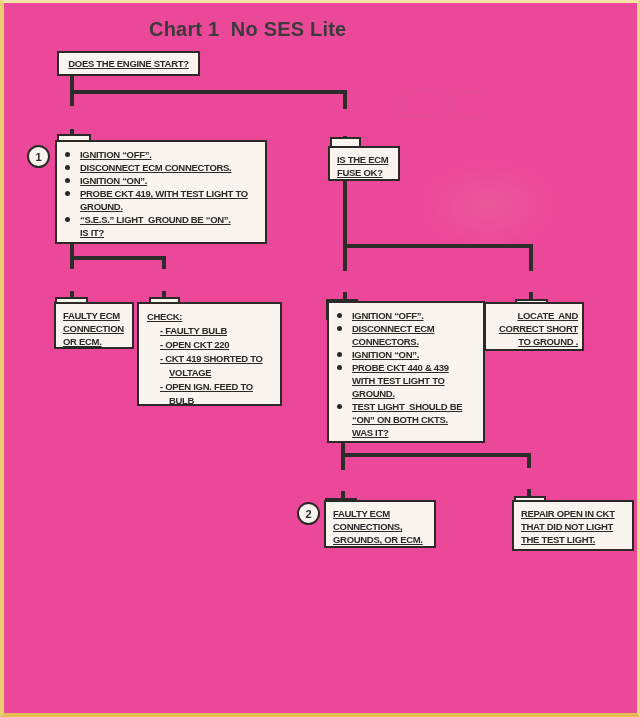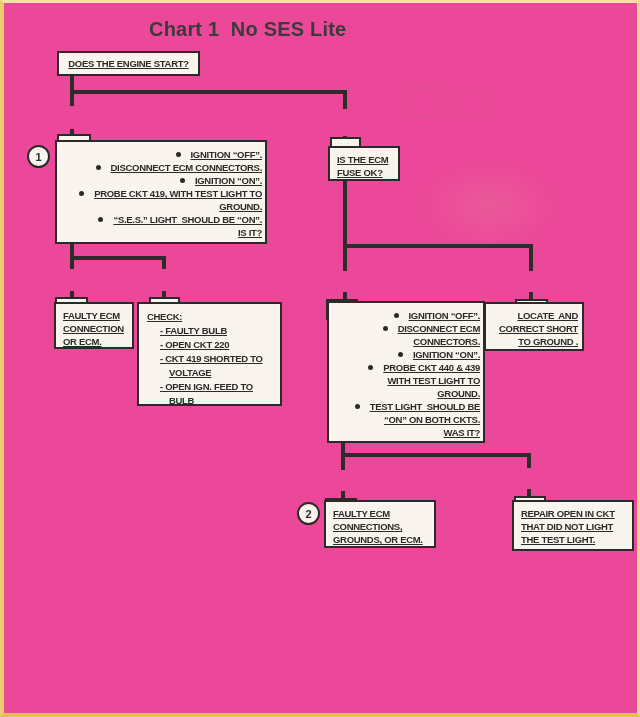--- a/index.html
+++ b/index.html
@@ -53,21 +53,20 @@
     padding: 5px 4px 0 7px;
     white-space: pre-wrap;
   }
   .steps { padding: 6px 3px 0 8px; }
   ul.bullets { list-style: none; margin: 0; padding: 0; }
   ul.bullets li {
     padding-left: 15px;
     text-indent: -15px;
     white-space: pre-wrap;
     line-height: 13px;
-    text-align: right;
   }
   ul.bullets li::before {
     content: "";
     display: inline-block;
     width: 5px;
     height: 5px;
     border-radius: 50%;
     background: #2c2a28;
     margin-right: 10px;
     vertical-align: 1px;
@@ -156,21 +155,21 @@
   <div class="circle-marker" style="left:23px; top:142px;">
     <span>1</span>
   </div>
   <div class="node steps" style="left:51px; top:137px; width:212px; height:104px;">
     <ul class="bullets">
         <li>IGNITION “OFF”.</li>
         <li>DISCONNECT ECM CONNECTORS.</li>
         <li>IGNITION “ON”.</li>
         <li>PROBE CKT 419, WITH TEST LIGHT TO
 GROUND.</li>
-        <li>“S.E.S.” LIGHT  SHOULD BE “ON”.
+        <li>“S.E.S.” LIGHT  GROUND BE “ON”.
 IS IT?</li>
       </ul>
   </div>
 
   <div class="node textbox" style="left:324px; top:143px; width:72px; height:35px;">IS THE ECM
 FUSE OK?</div>
 
   <div class="node ynbox" style="left:51px; top:266px; width:33px; height:22px;">
     <span>YES</span>
   </div>

